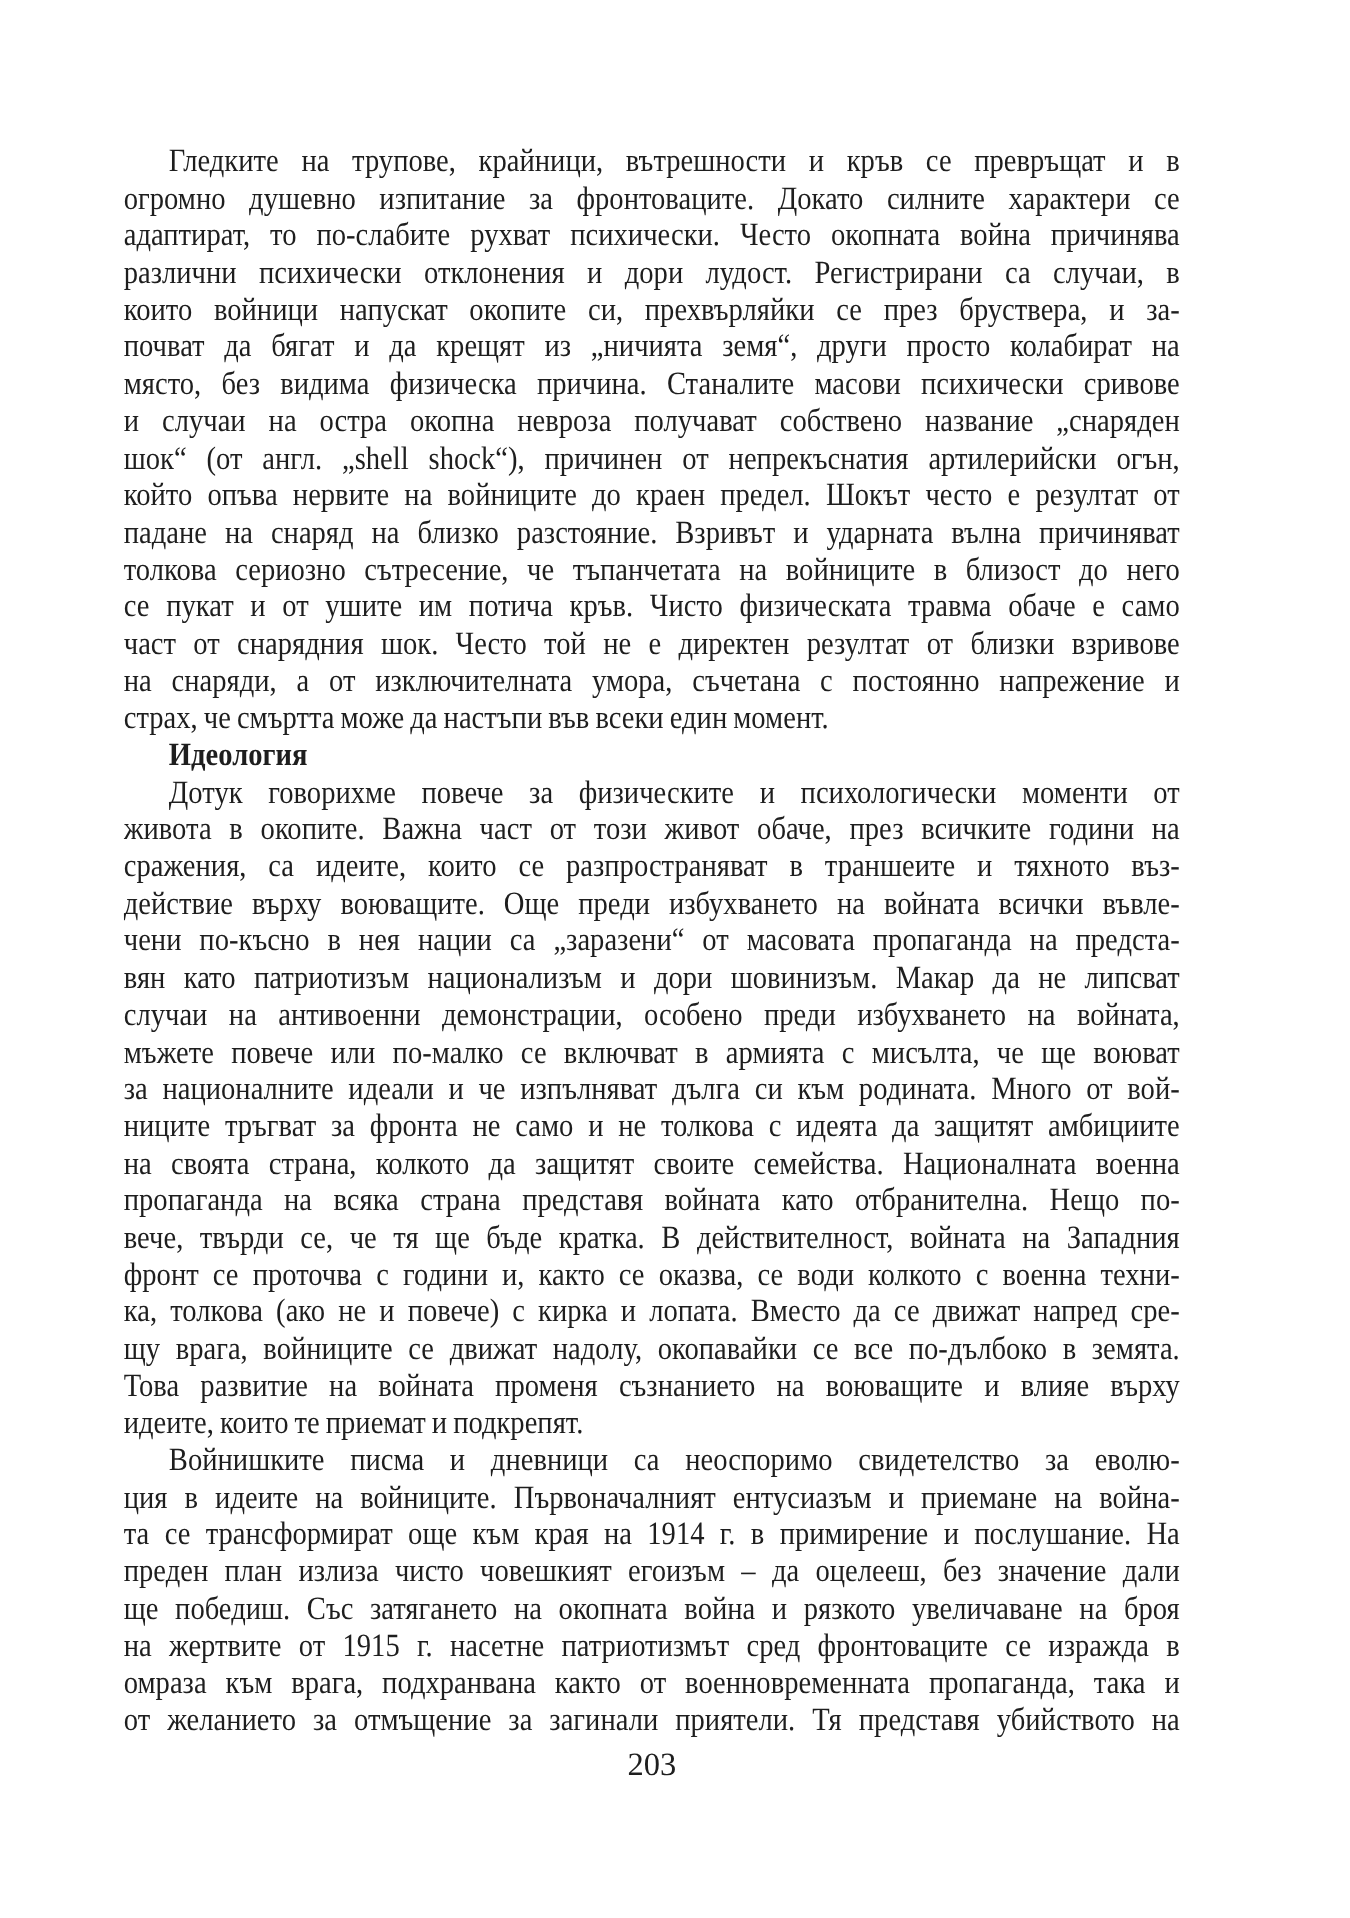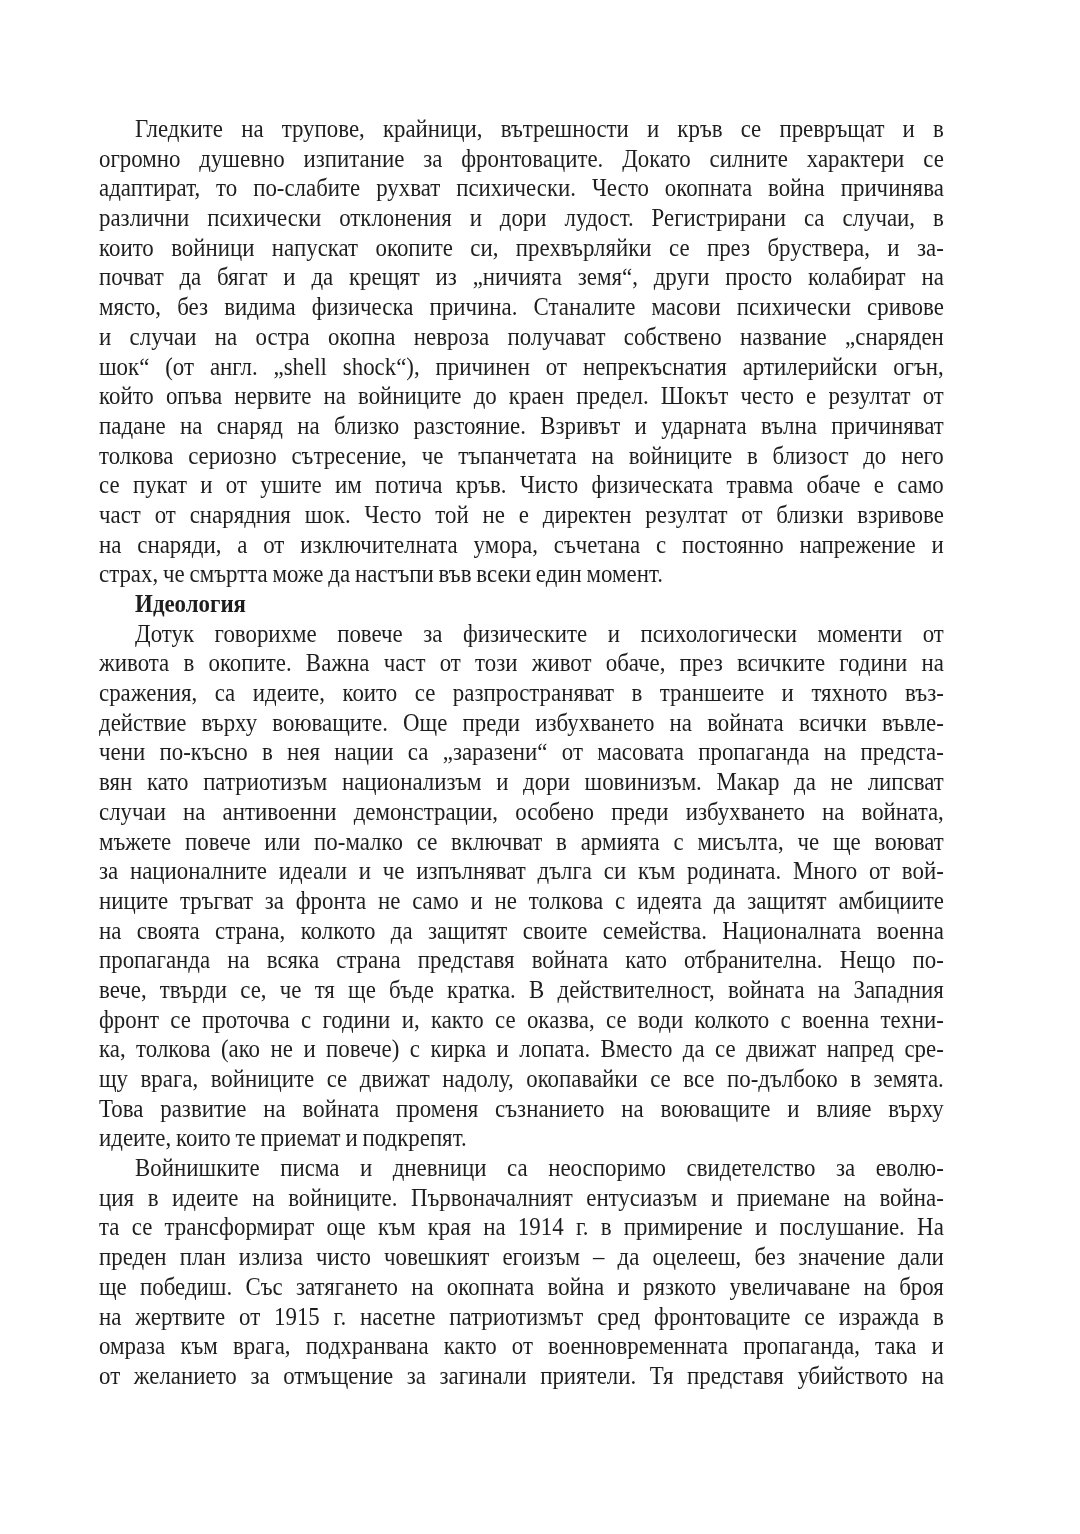--- a/index.html
+++ b/index.html
@@ -96,13 +96,14 @@
       <div class="line flush">идеите, които те приемат и подкрепят.</div>
       <div class="line indent">Войнишките писма и дневници са неоспоримо свидетелство за еволю-</div>
       <div class="line">ция в идеите на войниците. Първоначалният ентусиазъм и приемане на война-</div>
       <div class="line">та се трансформират още към края на 1914 г. в примирение и послушание. На</div>
       <div class="line">преден план излиза чисто човешкият егоизъм – да оцелееш, без значение дали</div>
       <div class="line">ще победиш. Със затягането на окопната война и рязкото увеличаване на броя</div>
       <div class="line">на жертвите от 1915 г. насетне патриотизмът сред фронтоваците се изражда в</div>
       <div class="line">омраза към врага, подхранвана както от военновременната пропаганда, така и</div>
       <div class="line">от желанието за отмъщение за загинали приятели. Тя представя убийството на</div>
     </div>
+  <div class="page-number">203</div>
 </div>
 
 </body></html>

